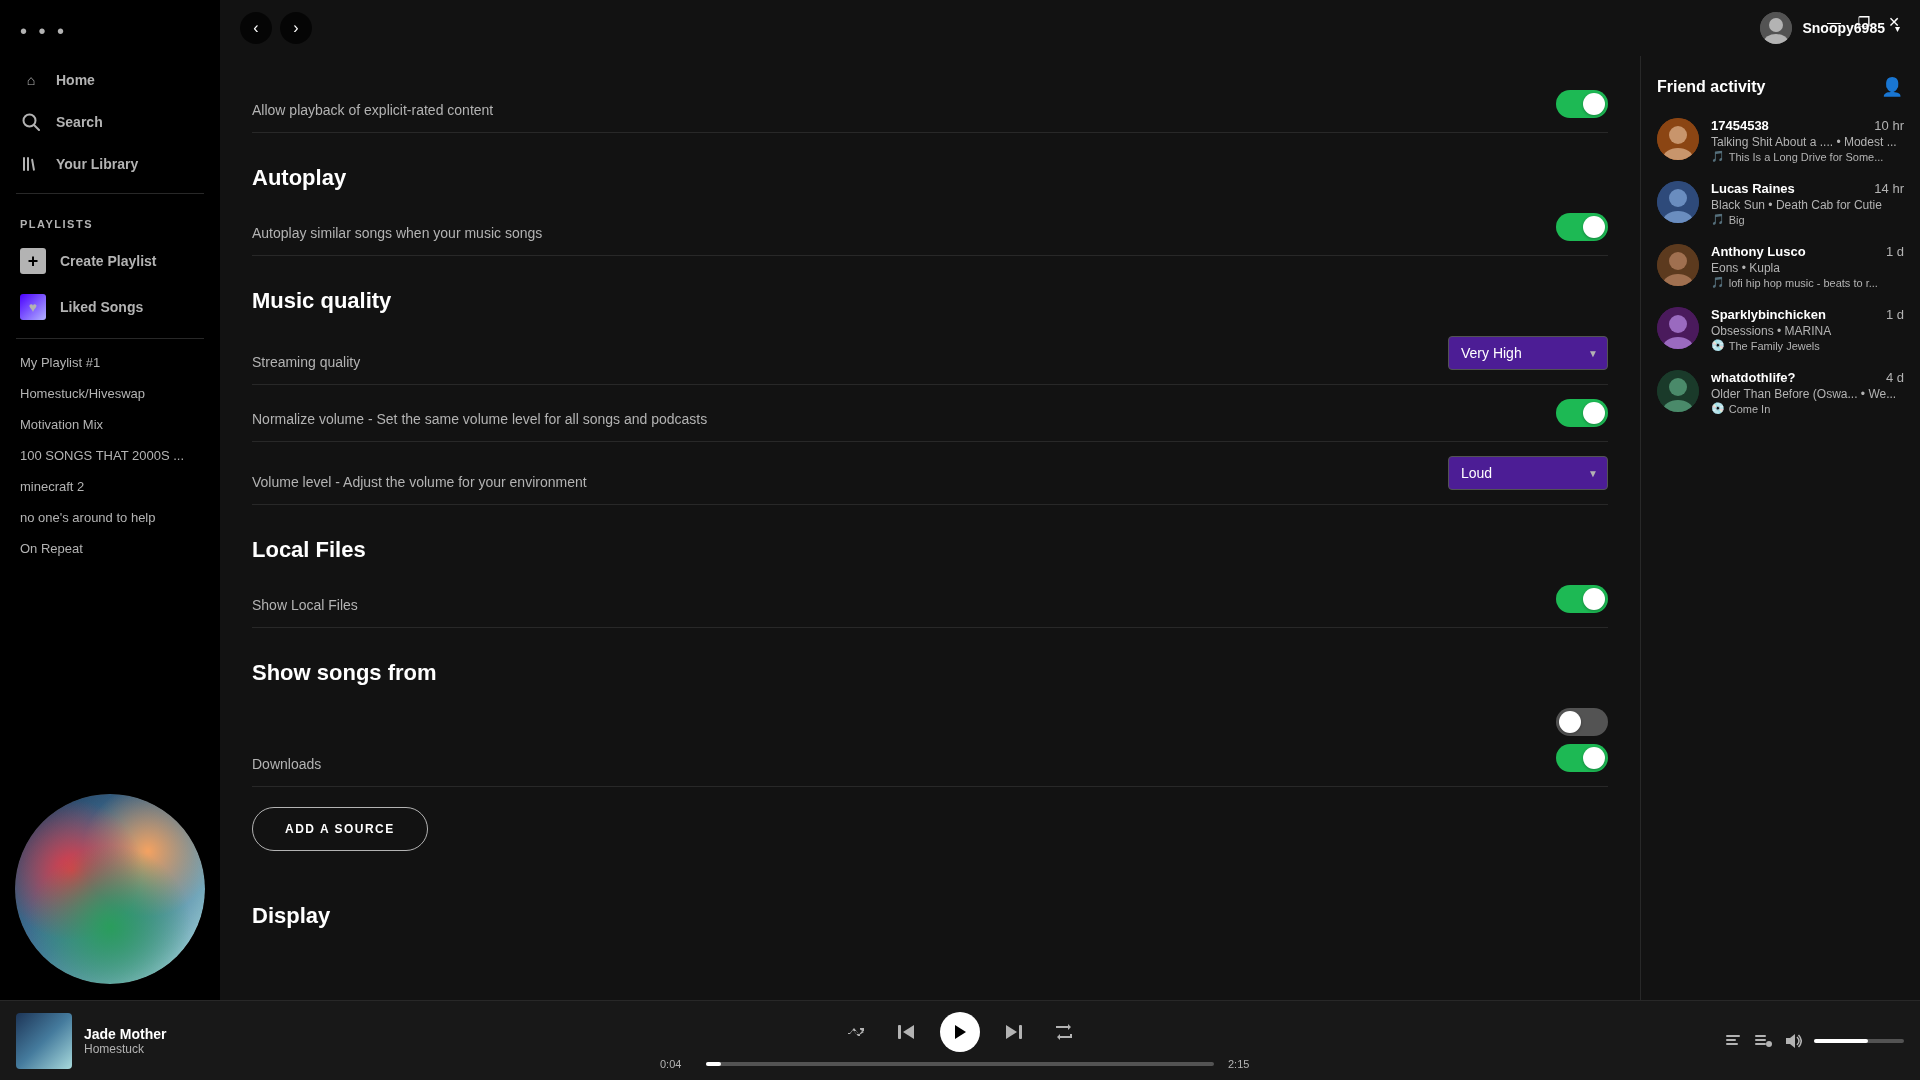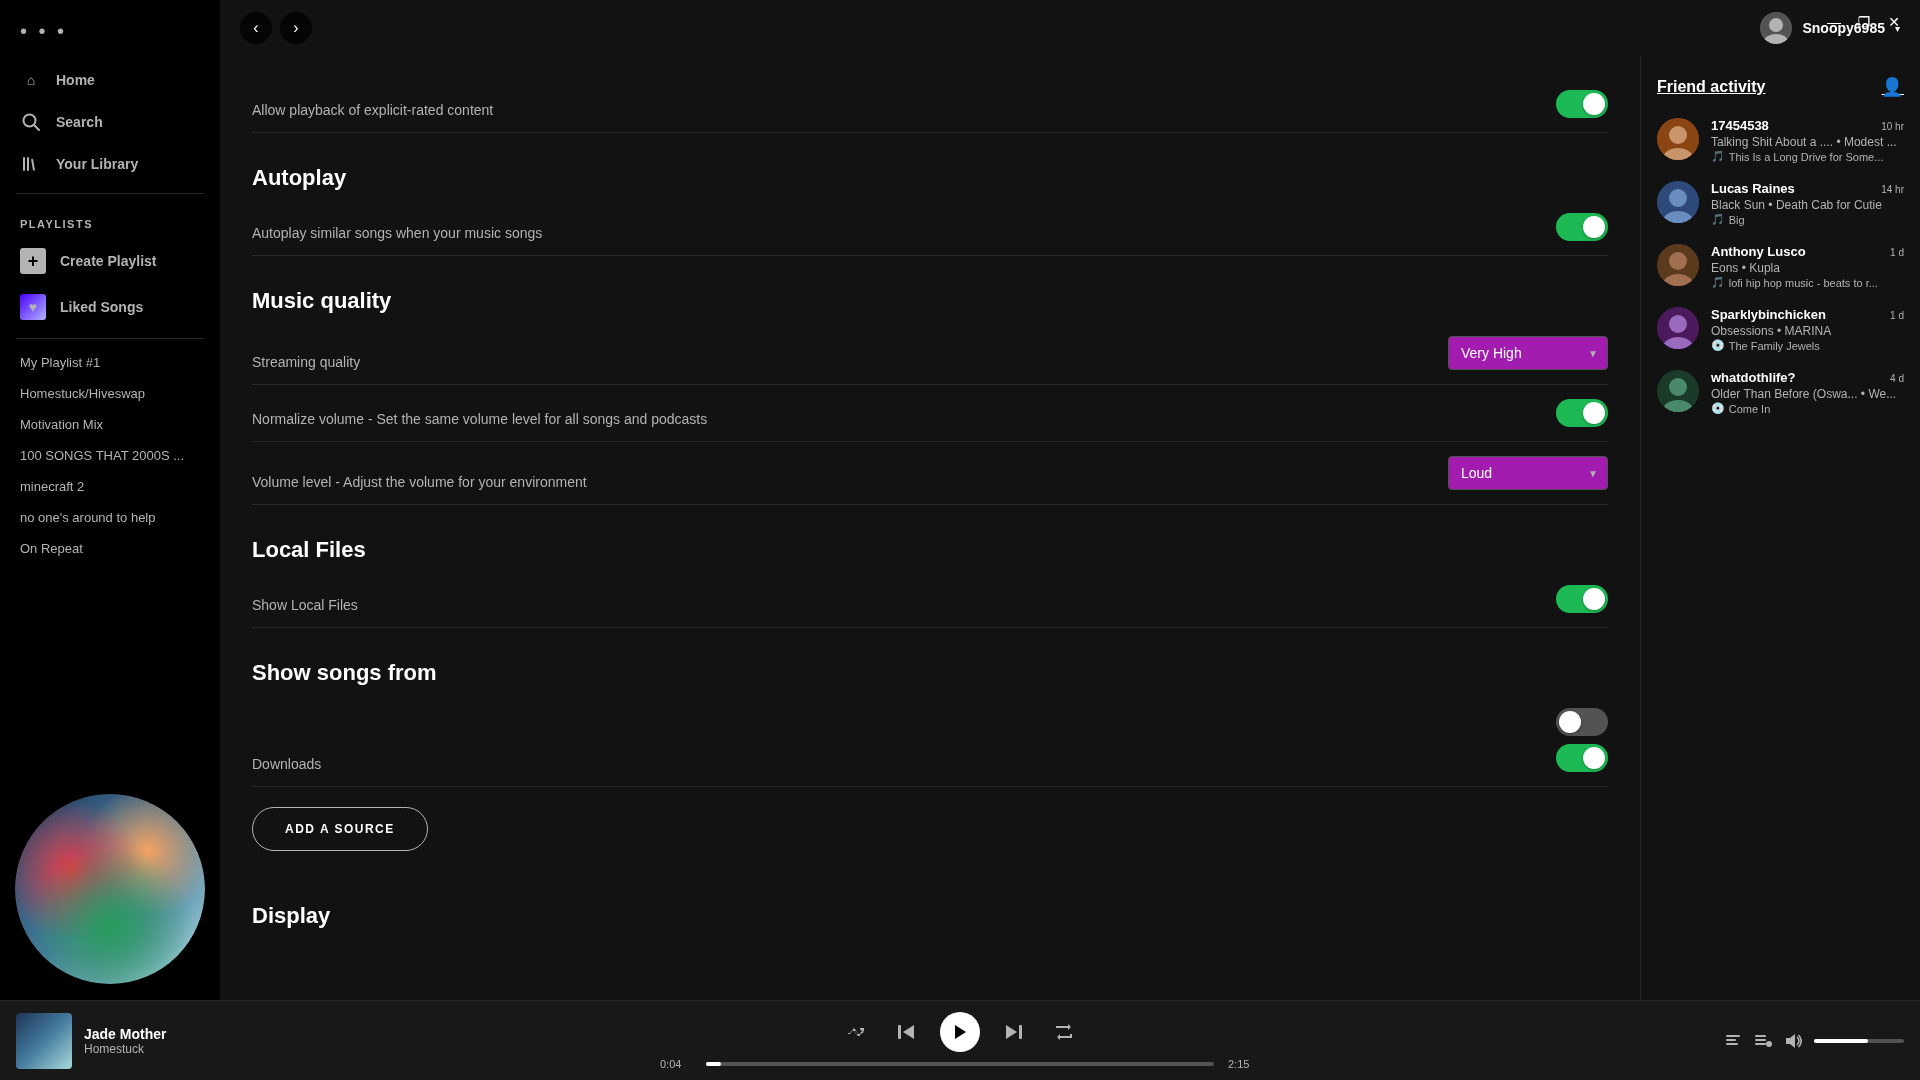--- a/index.html
+++ b/index.html
@@ -271,21 +271,21 @@
       border-radius: 50%;
       background: #fff;
       transition: left 0.2s;
       box-shadow: 0 1px 3px rgba(0,0,0,0.3);
     }
     .toggle-track.on .toggle-thumb { left: 27px; }
     .toggle-track.off .toggle-thumb { left: 3px; }
 
     
     .setting-select {
-      background: #a21caf;
+      background: #4c1d95;
       color: #fff;
       border: 1px solid #535353;
       border-radius: 4px;
       padding: 8px 32px 8px 12px;
       font-size: 14px;
       cursor: pointer;
       appearance: none;
       -webkit-appearance: none;
       min-width: 160px;
     }
@@ -328,21 +328,20 @@
       flex-shrink: 0;
       overflow-y: auto;
     }
     .friend-activity::-webkit-scrollbar { width: 4px; }
     .friend-activity::-webkit-scrollbar-thumb { background: #535353; border-radius: 2px; }
     .fa-header {
       display: flex;
       align-items: center;
       justify-content: space-between;
       margin-bottom: 20px;
-      text-decoration: underline;
     }
     .fa-title {
       font-size: 16px;
       font-weight: 700;
       color: #fff;
     }
     .fa-friend {
       display: flex;
       align-items: flex-start;
       gap: 12px;
@@ -366,21 +365,21 @@
     }
     .fa-name {
       font-size: 13px;
       font-weight: 700;
       color: #fff;
       white-space: nowrap;
       overflow: hidden;
       text-overflow: ellipsis;
     }
     .fa-time {
-      font-size: 10px;
+      font-size: 13px;
       color: #b3b3b3;
       flex-shrink: 0;
       margin-left: 6px;
     }
     .fa-song {
       font-size: 12px;
       color: #b3b3b3;
       white-space: nowrap;
       overflow: hidden;
       text-overflow: ellipsis;

